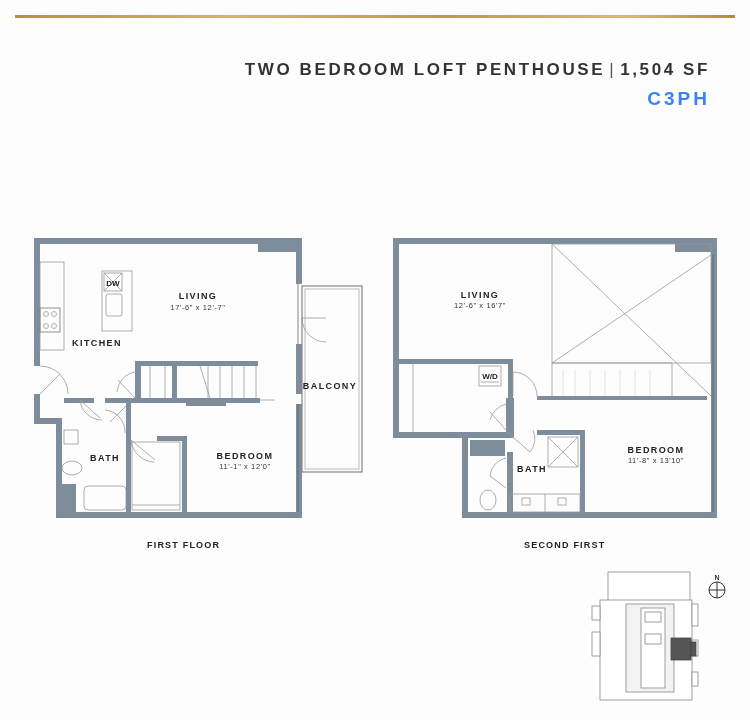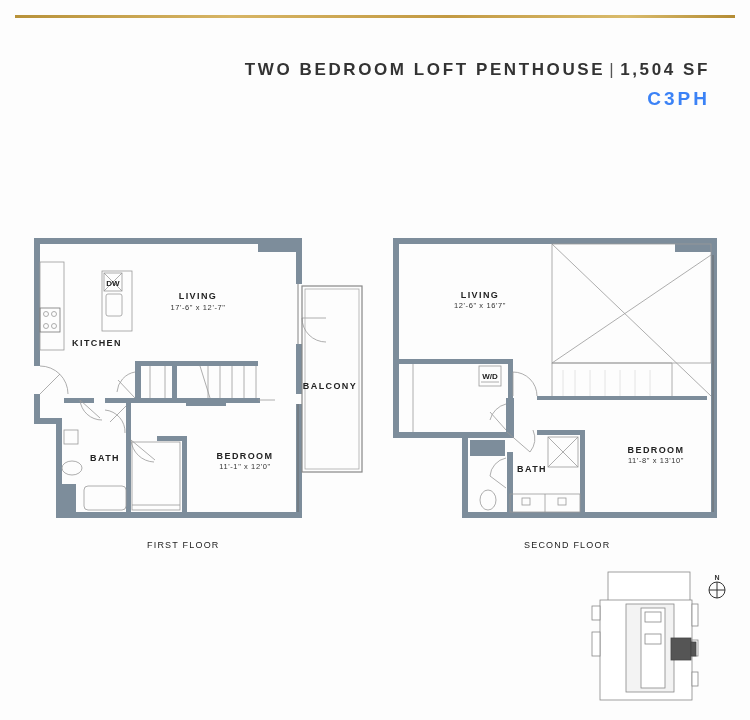--- a/index.html
+++ b/index.html
@@ -7,21 +7,21 @@
     width: 750px; height: 720px; background: #fdfdfd; position: relative; overflow: hidden;
     font-family: "Liberation Sans", "DejaVu Sans", sans-serif; color: #2b2b2b;
   }
   .gold-rule { position: absolute; left: 15px; top: 15px; width: 720px; height: 3px;
     background: linear-gradient(90deg, #b8923a, #d7b565 30%, #c39a43 60%, #d9bb6c 85%, #b48c34); }
   .title { position: absolute; right: 40px; top: 60px; font-size: 17px; font-weight: bold;
     letter-spacing: 2.6px; color: #333; text-align: center; white-space: nowrap; }
   .title .sep { font-weight: normal; margin: 0 4px; color: #555; }
   .code { position: absolute; right: 40px; top: 88px; font-size: 19px; font-weight: bold;
     letter-spacing: 3px; color: #3b82f6; }
-  .floor-label { position: absolute; top: 540px; font-size: 9px; font-weight: normal;
+  .floor-label { position: absolute; top: 540px; font-size: 9px; font-weight: bold;
     letter-spacing: 1.2px; color: #222; }
   svg { position: absolute; left: 0; top: 0; }
   .room-label { font-family: "Liberation Sans", sans-serif; font-size: 9px; font-weight: bold;
     letter-spacing: 1.4px; fill: #222; }
   .room-dim { font-family: "Liberation Sans", sans-serif; font-size: 7.5px; letter-spacing: 0.6px; fill: #333; }
   .appl { font-family: "Liberation Sans", sans-serif; font-size: 8px; font-weight: bold; fill: #222; }
 </style>
 </head>
 <body>
 
@@ -210,13 +210,13 @@
   </g>
   <g stroke="#333" stroke-width="1" fill="none">
     <circle cx="717" cy="590" r="8"></circle>
     <line x1="717" y1="582" x2="717" y2="598"></line>
     <line x1="709" y1="590" x2="725" y2="590"></line>
   </g>
   <text x="717" y="580" text-anchor="middle" font-size="7" font-weight="bold" fill="#333" font-family="Liberation Sans, sans-serif">N</text>
 </svg>
 
 <div class="floor-label" style="left:147px;">FIRST FLOOR</div>
-<div class="floor-label" style="left:524px;">SECOND FLOOR</div>
+<div class="floor-label" style="left:524px;">SECOND FIRST</div>
 
 </body></html>

